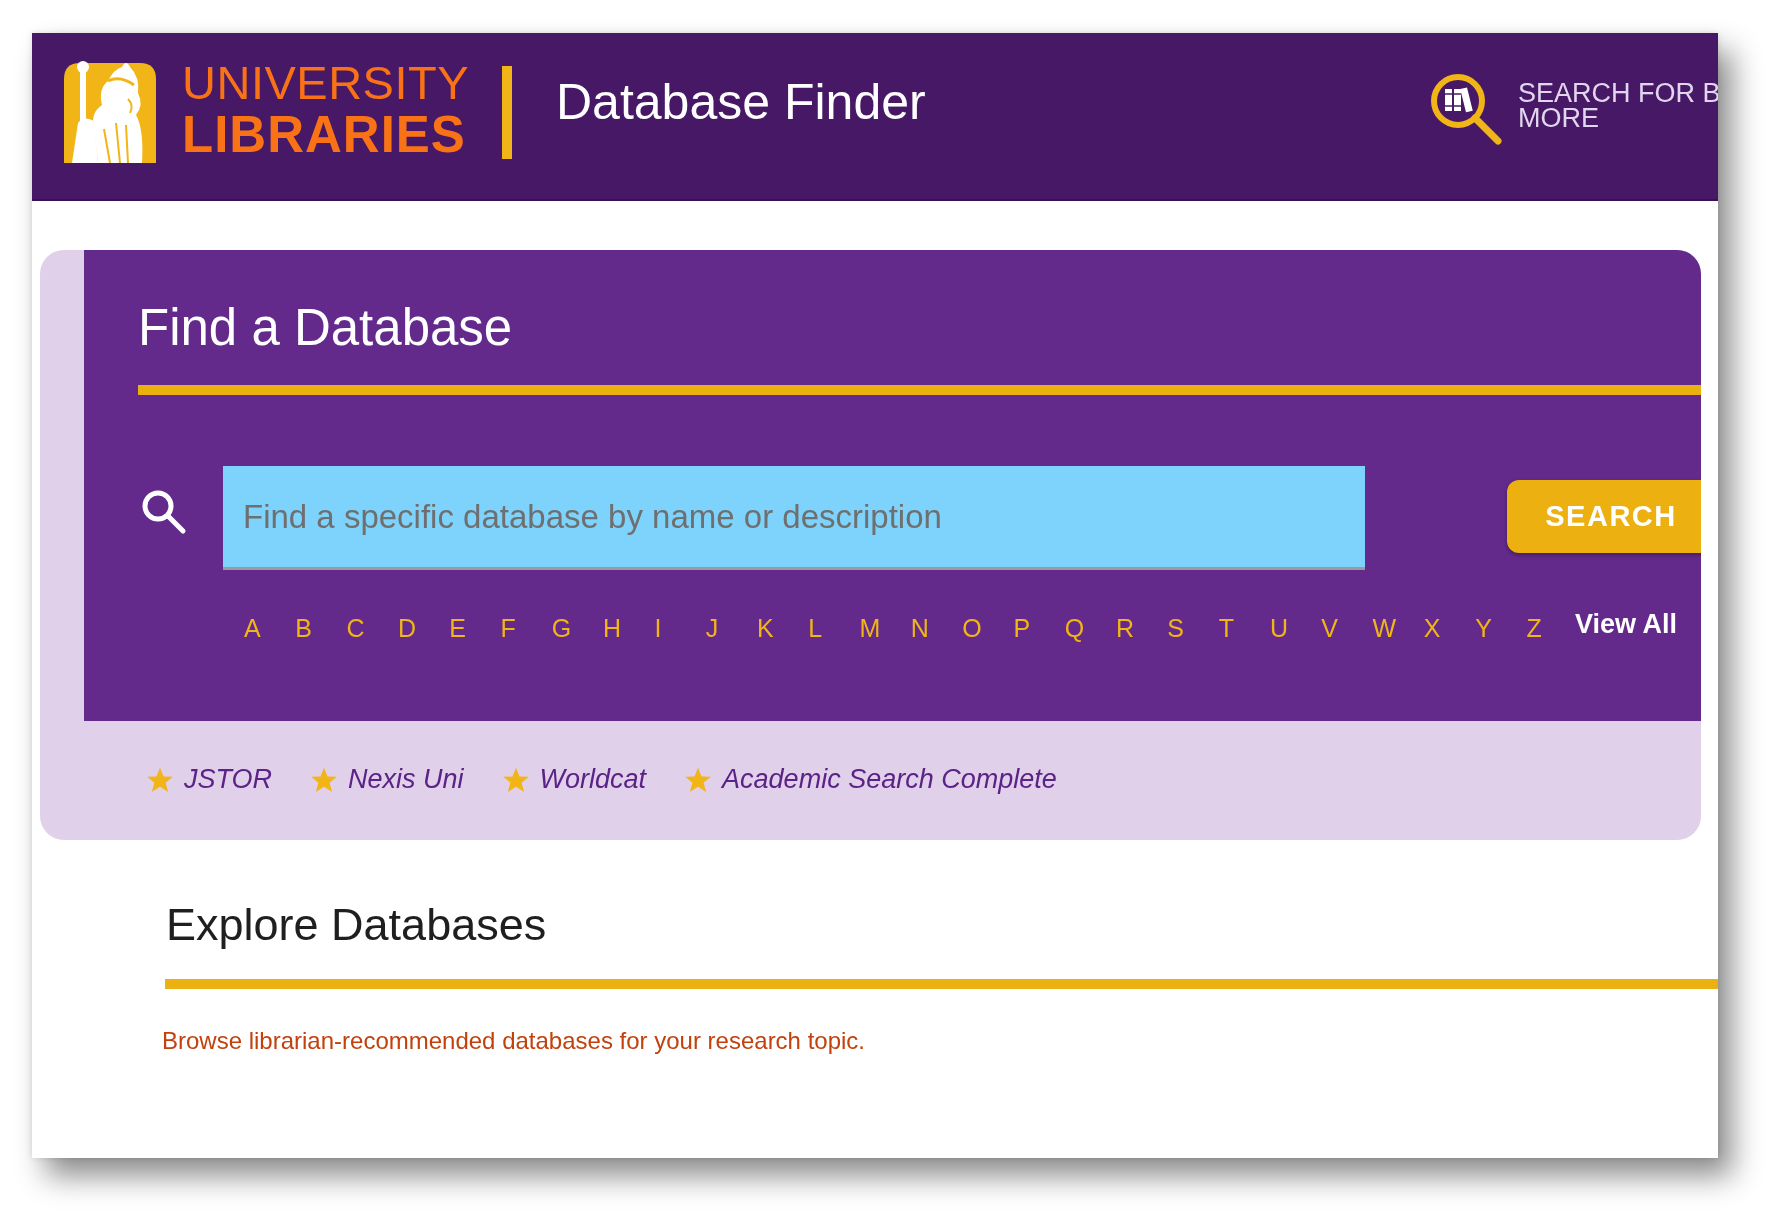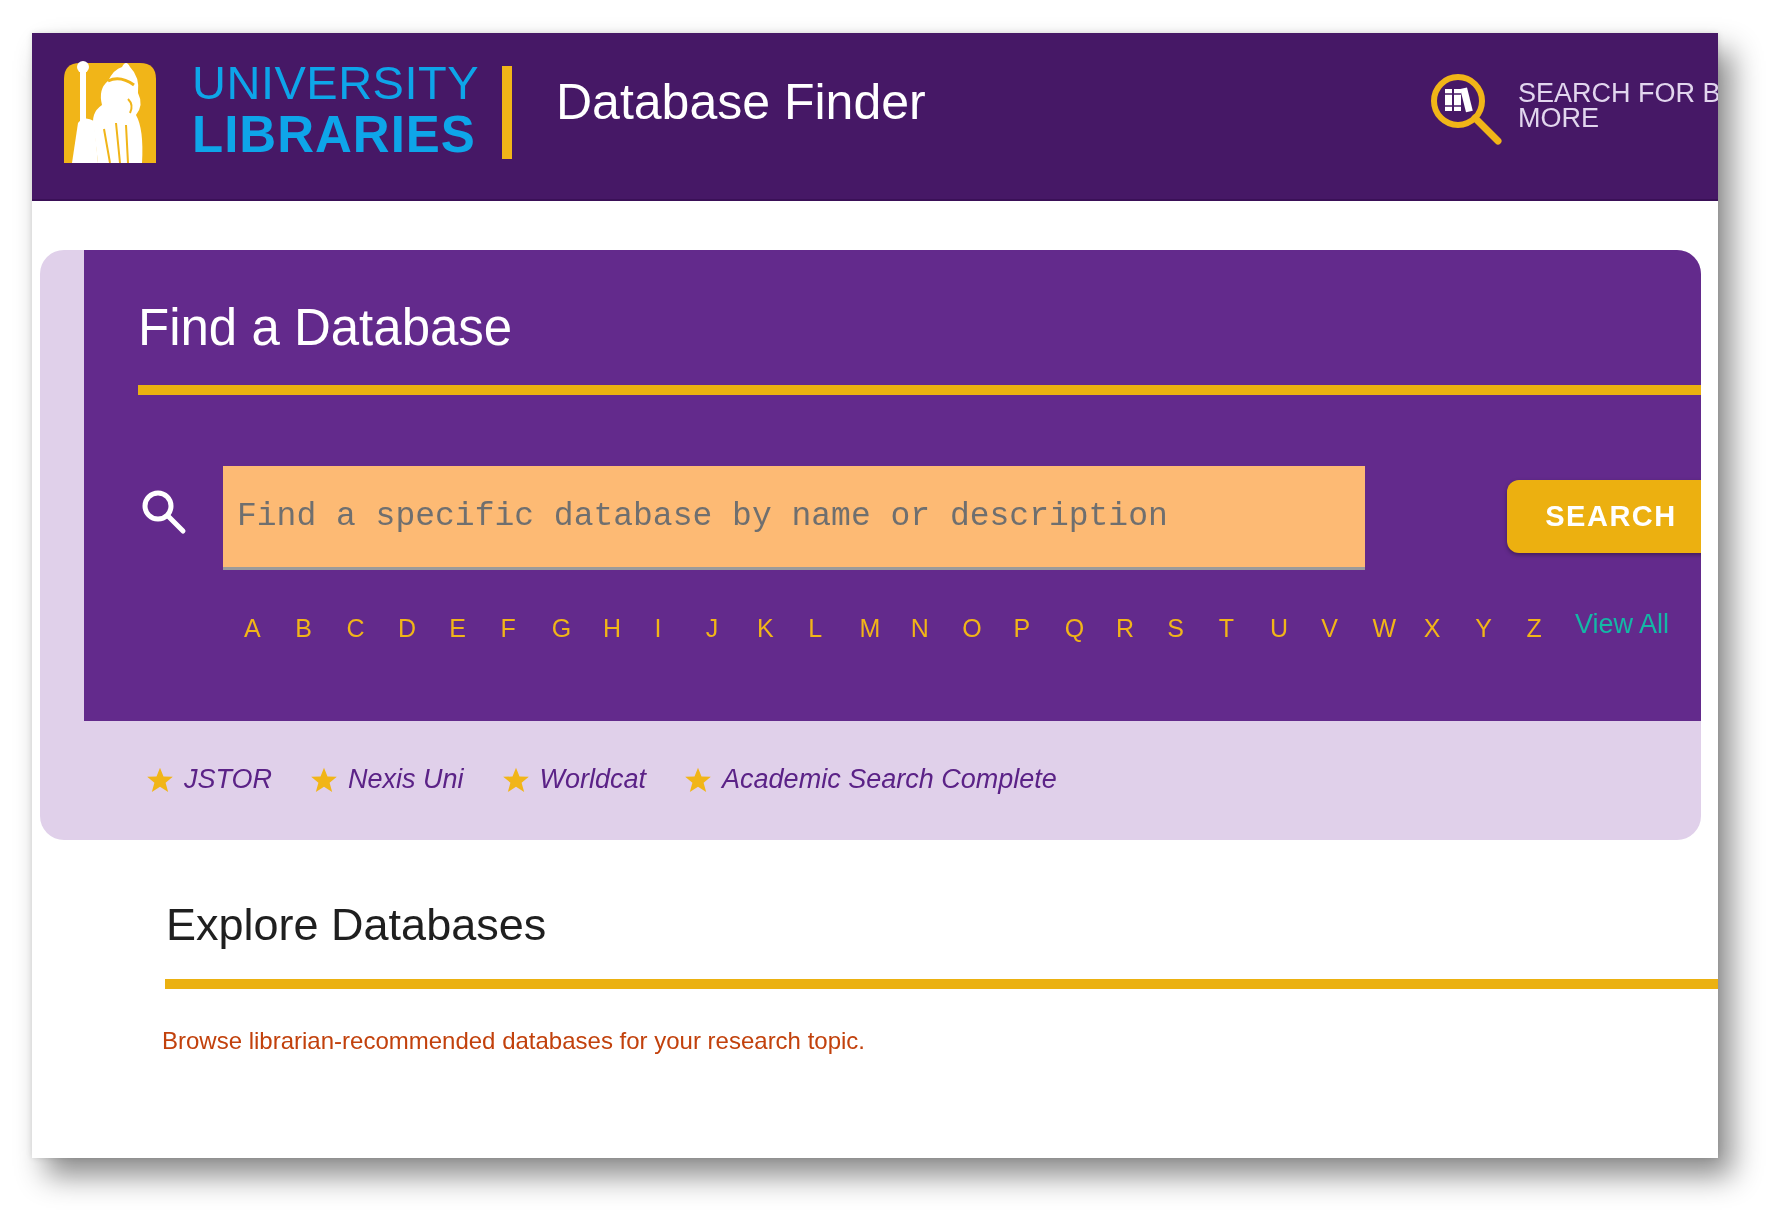--- a/index.html
+++ b/index.html
@@ -11,53 +11,53 @@
     position:absolute; left:32px; top:33px; width:1686px; height:1125px;
     background:#ffffff; overflow:hidden;
     box-shadow: 14px 18px 28px rgba(0,0,0,0.45), 0 0 6px rgba(0,0,0,0.12);
   }
   
   .header {
     position:absolute; left:0; top:0; width:100%; height:166px; background:#461866;
     border-bottom:2px solid #3a1057;
   }
   .logo-mark { position:absolute; left:32px; top:26px; width:92px; height:104px; }
-  .logo-text { position:absolute; left:160px; top:26px; color:#0ea5e9; line-height:1; }
+  .logo-text { position:absolute; left:150px; top:26px; color:#f97316; line-height:1; }
   .logo-line1 { font-size:47px; font-weight:400; letter-spacing:0.5px; display:block; }
   .logo-line2 { font-size:51px; font-weight:700; letter-spacing:1px; display:block; margin-top:3px; }
   .header-divider { position:absolute; left:470px; top:33px; width:10px; height:93px; background:#f1b518; }
   .app-title { position:absolute; left:524px; top:40px; color:#ffffff; font-size:50px; font-weight:400; white-space:nowrap; }
   .catalog-link { position:absolute; left:1396px; top:38px; display:flex; align-items:flex-start; text-decoration:none; }
   .catalog-icon { width:76px; height:76px; }
   .catalog-text { margin-left:14px; margin-top:10px; color:#e2d6ee; font-size:27px; line-height:25px; white-space:nowrap; }
 
   
   .find-card {
     position:absolute; left:8px; top:217px; width:1661px; height:590px;
     border-radius:24px; overflow:hidden; background:#e0d0ea;
   }
   .find-top { position:absolute; left:0; top:0; width:100%; height:471px; background:#632a8c;margin-left:44px; }
   .find-title { position:absolute; left:54px; top:48px; color:#ffffff; font-size:51px; font-weight:400; }
   .find-rule { position:absolute; left:54px; top:135px; width:1563px; height:10px; background:#ebb111; }
   .search-glass { position:absolute; left:55px; top:237px; width:50px; height:50px; }
   .search-input {
     position:absolute; left:139px; top:216px; width:1142px; height:104px;
-    border:none; border-bottom:3px solid #9b9b9b; background:#fdba74; box-sizing:border-box;
-    padding:0 14px; font-size:33px; color:#333; font-family:Liberation Mono, monospace; outline:none;
+    border:none; border-bottom:3px solid #9b9b9b; background:#7dd3fc; box-sizing:border-box;
+    padding:0 20px; font-size:33px; color:#333; font-family:Liberation Sans, sans-serif; outline:none;
   }
   .search-input::placeholder { color:#6f6f6f; }
   .search-button {
     position:absolute; left:1423px; top:230px; width:208px; height:73px;
     background:#ecb010; border:none; border-radius:12px; color:#ffffff;
     font-size:29px; font-weight:700; letter-spacing:1.5px; cursor:pointer;
     box-shadow:0 2px 4px rgba(0,0,0,0.35); font-family:"Liberation Sans", sans-serif;
   }
   .alpha-row { position:absolute; left:160px; top:364px; display:flex; align-items:center; }
   .alpha-link { color:#f1b518; font-size:25px; text-decoration:none; width:51.3px; text-align:left; }
-  .view-all { position:absolute; left:1491px; top:359px; color:#14b8a6; font-size:27px; font-weight:400; text-decoration:none; }
+  .view-all { position:absolute; left:1491px; top:359px; color:#ffffff; font-size:27px; font-weight:700; text-decoration:none; }
 
   .fav-row { position:absolute; left:106px; top:514px; display:flex; align-items:center;font-style:italic; }
   .fav-item { display:flex; align-items:center; margin-right:38px; text-decoration:none; }
   .fav-star { width:28px; height:28px; margin-right:10px; }
   .fav-label { color:#5b2287; font-size:27px; }
 
   
   .explore-title { position:absolute; left:133px; top:865px; color:#1f1f1f; font-size:45px; font-weight:400; }
   .explore-rule { position:absolute; left:133px; top:946px; width:1560px; height:10px; background:#ebb111; }
   .explore-desc { position:absolute; left:130px; top:994px; color:#c2410c; font-size:24px; }

